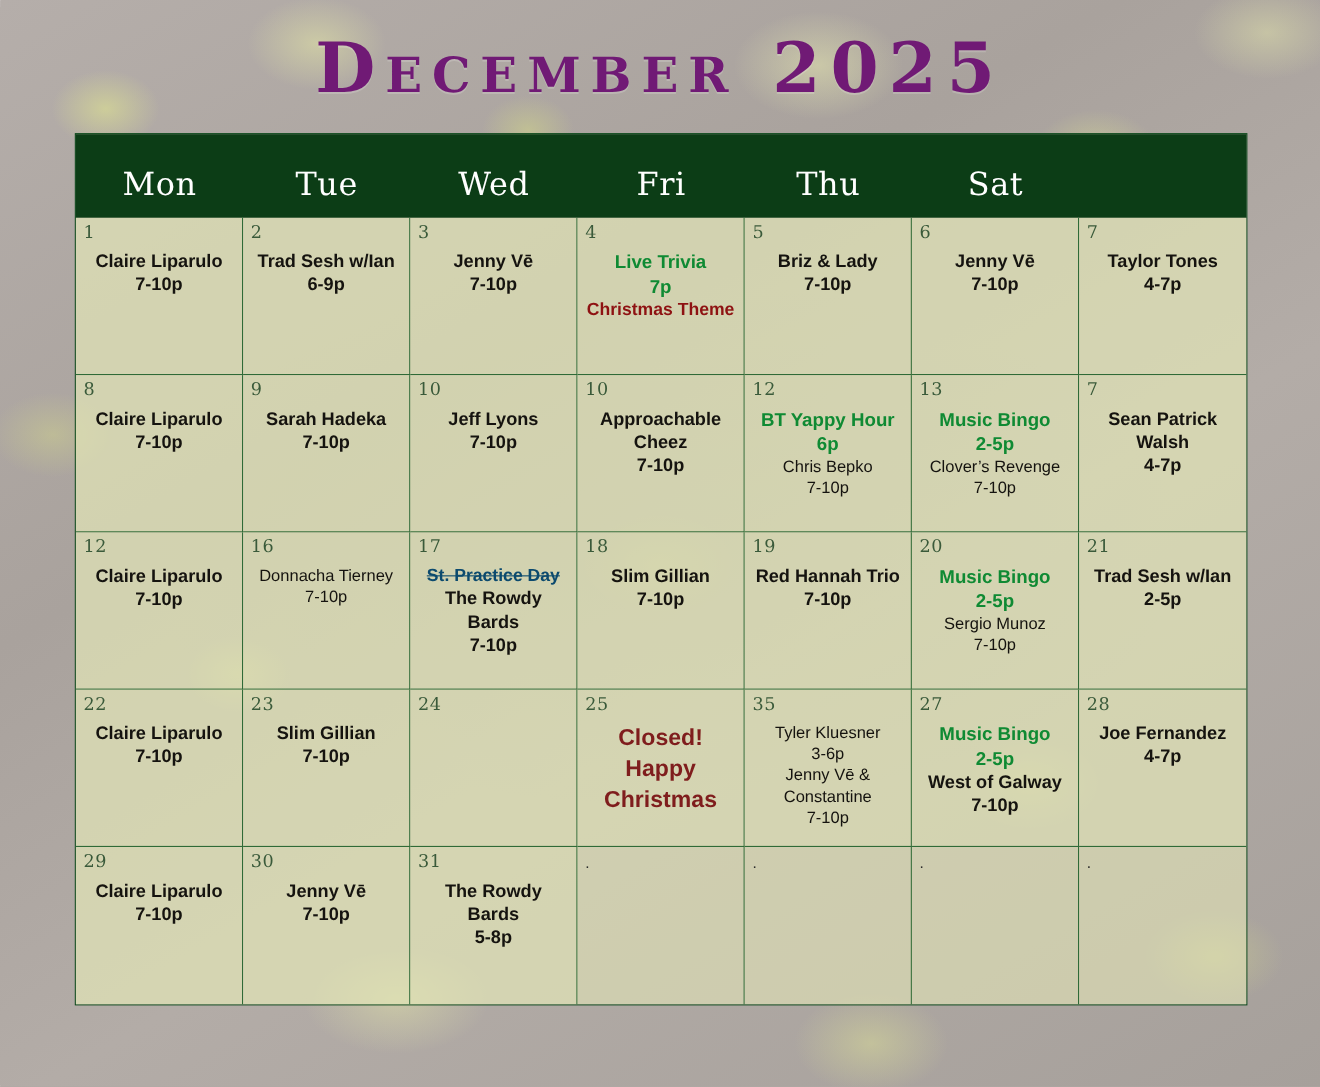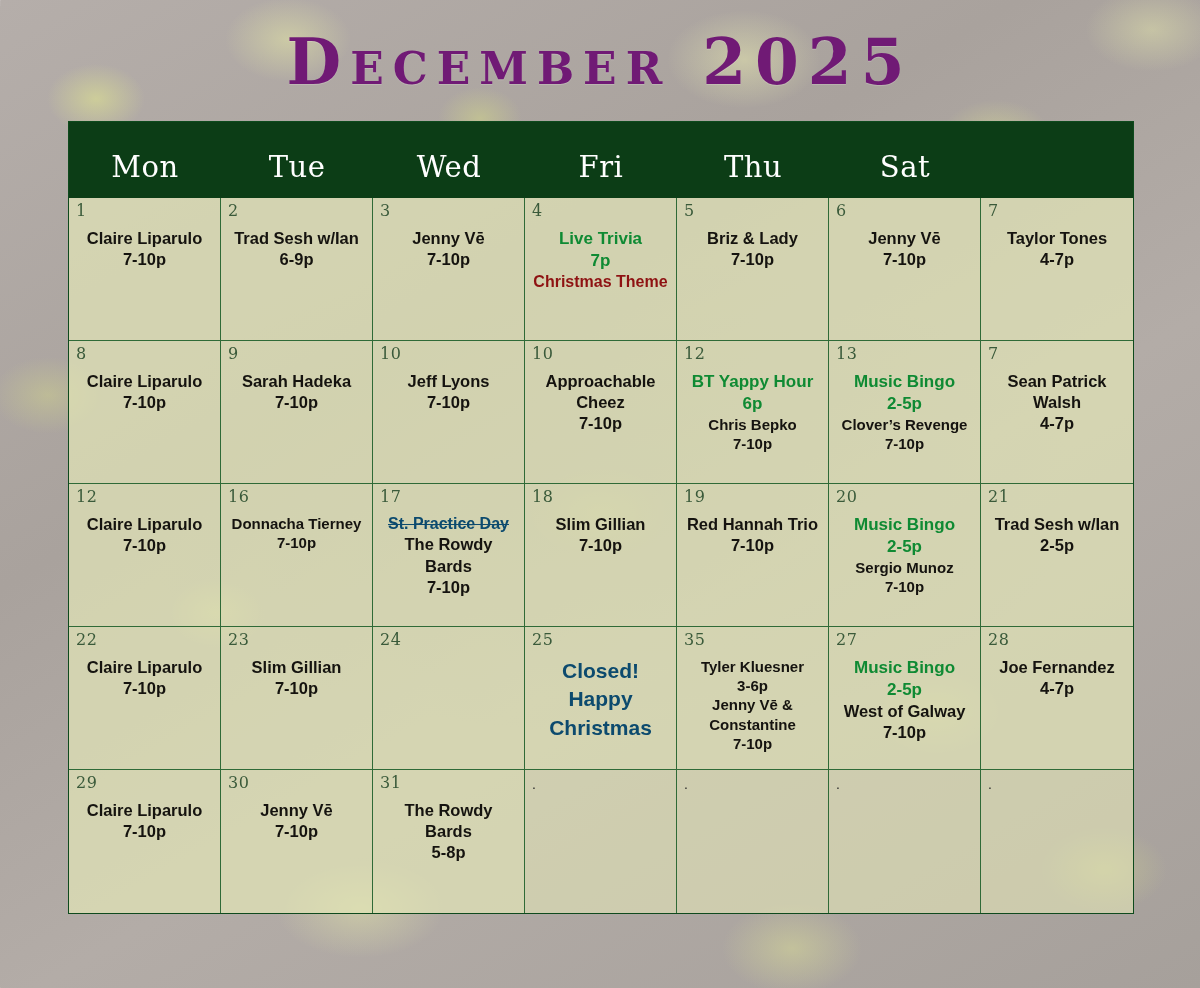--- a/index.html
+++ b/index.html
@@ -121,32 +121,32 @@
     line-height: 1.28;
   }
   .evt {
     font-family: "Liberation Sans", sans-serif;
     font-weight: bold;
     font-size: 16.5px;
     color: #15130f;
   }
   .evt.small {
     font-size: 15px;
-    font-weight: bold;
+    font-weight: normal;
   }
   .evt.green {
     color: #0f8a33;
     font-size: 17px;
   }
   .evt.red {
     color: #8e1212;
     font-size: 16px;
   }
   .evt.bigred {
-    color: #0c4a6e;
+    color: #7f1d1d;
     font-size: 21px;
     line-height: 1.35;
   }
   .evt.strike {
     color: #0c4a6e;
     text-decoration: line-through;
     font-size: 16px;
   }
   .dot {
     font-family: "Liberation Sans", sans-serif;

